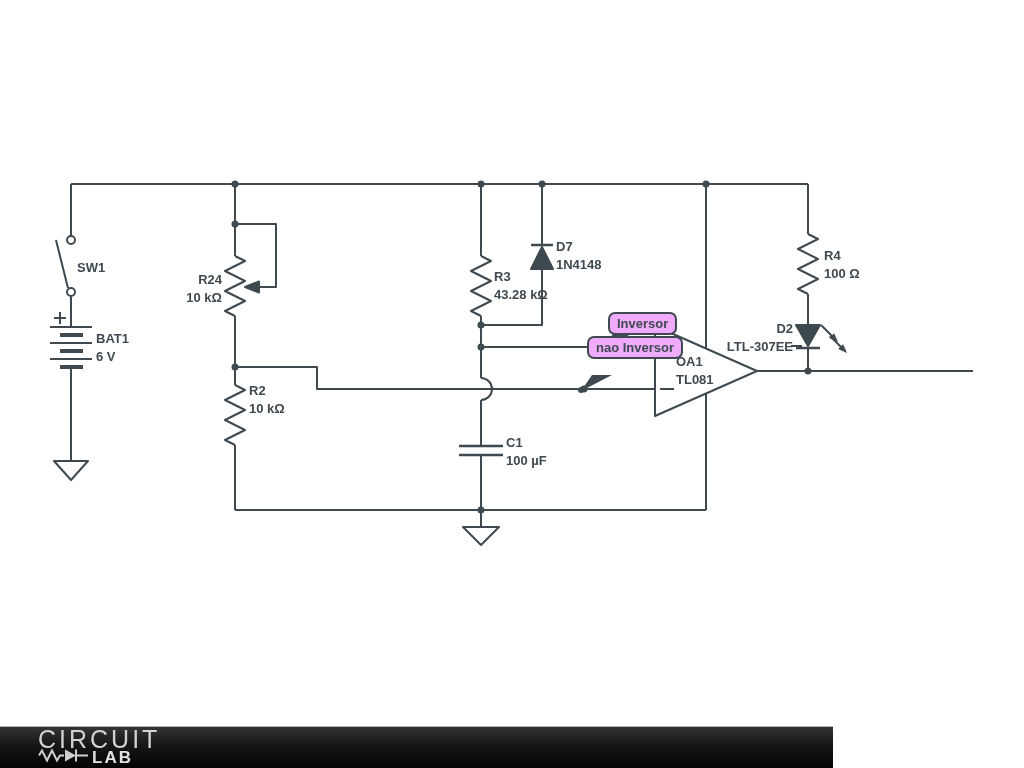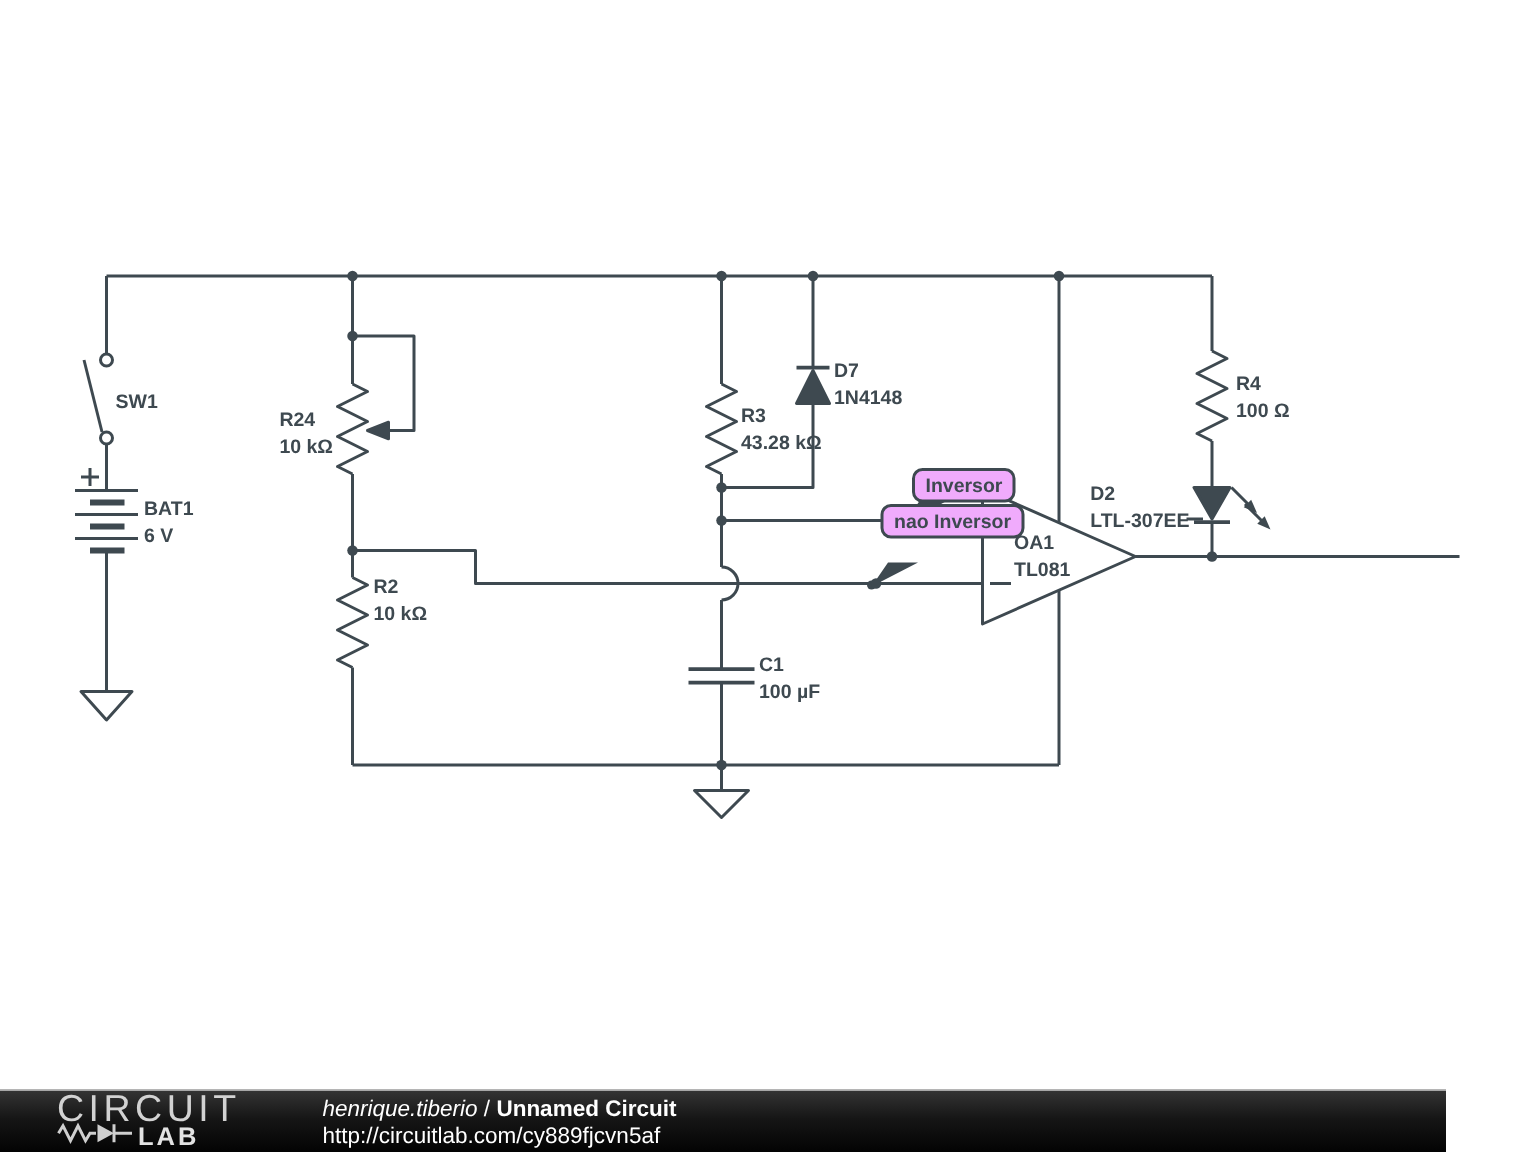--- a/index.html
+++ b/index.html
@@ -2,27 +2,27 @@
 <html><head>
 <meta charset="utf-8">
 <style>
   html,body{margin:0;padding:0;background:#fff;}
   .page{position:relative;width:1024px;height:768px;background:#ffffff;overflow:hidden;
         font-family:"Liberation Sans",sans-serif;}
   .schematic-svg{position:absolute;left:0;top:0;z-index:1;}
   
   .clabel{position:absolute;z-index:2;font-size:13px;font-weight:bold;color:#3e4950;
           line-height:18px;white-space:nowrap;}
-  .clabel.ralign{text-align:left;margin-left:12px;}
+  .clabel.ralign{text-align:right;margin-left:12px;}
   
   .callout{position:absolute;z-index:3;background:#f0abfc;border:2px solid #3e4950;
            border-radius:7px;padding:2px 7px;font-size:13px;font-weight:bold;color:#3e4950;
            white-space:nowrap;}
   
-  .footer{position:absolute;left:0;top:726px;width:964px;height:42px;box-sizing:border-box;
+  .footer{position:absolute;left:0;top:726px;width:833px;height:42px;box-sizing:border-box;
           background:linear-gradient(to bottom,#343434 0%,#161616 45%,#030303 100%);
           border-top:1px solid #b5b5b5;z-index:4;}
   .logo{position:absolute;left:38px;top:1px;color:#d6d6d6;}
   .logo-top{font-size:25px;line-height:23px;letter-spacing:3px;color:#d2d2d2;}
   .logo-bottom{display:flex;margin-top:-3px;}
   .logo-bottom .lab{font-size:17px;font-weight:bold;letter-spacing:2px;color:#e2e2e2;margin-left:2px;}
   .credits{position:absolute;left:215px;top:4px;color:#ffffff;font-size:15px;line-height:18px;}
   .credits .author{font-style:italic;font-weight:normal;}
   .credits .ctitle{font-weight:bold;}
   .credits .url{font-weight:normal;}
@@ -216,19 +216,15 @@
       <div class="logo-top">CIRCUIT</div>
       <div class="logo-bottom">
         <svg width="52" height="15" viewBox="0 0 52 15">
           <path d="M1,7.5 l3,-5 l5,10 l5,-10 l5,10 l3,-5 H26" stroke="#cfcfcf" stroke-width="2" fill="none"></path>
           <polygon points="27,1.5 27,13.5 38,7.5" fill="#cfcfcf"></polygon>
           <path d="M38,1.5 V13.5 M38,7.5 H50" stroke="#cfcfcf" stroke-width="2" fill="none"></path>
         </svg>
         <span class="lab">LAB</span>
       </div>
     </div>
-    <div class="credits">
-      <div><span class="author">henrique.tiberio</span><span> / </span><span class="ctitle">Unnamed Circuit</span></div>
-      <div class="url">http://circuitlab.com/cy889fjcvn5af</div>
-    </div>
   </div>
 
 </div>
 
 </body></html>

